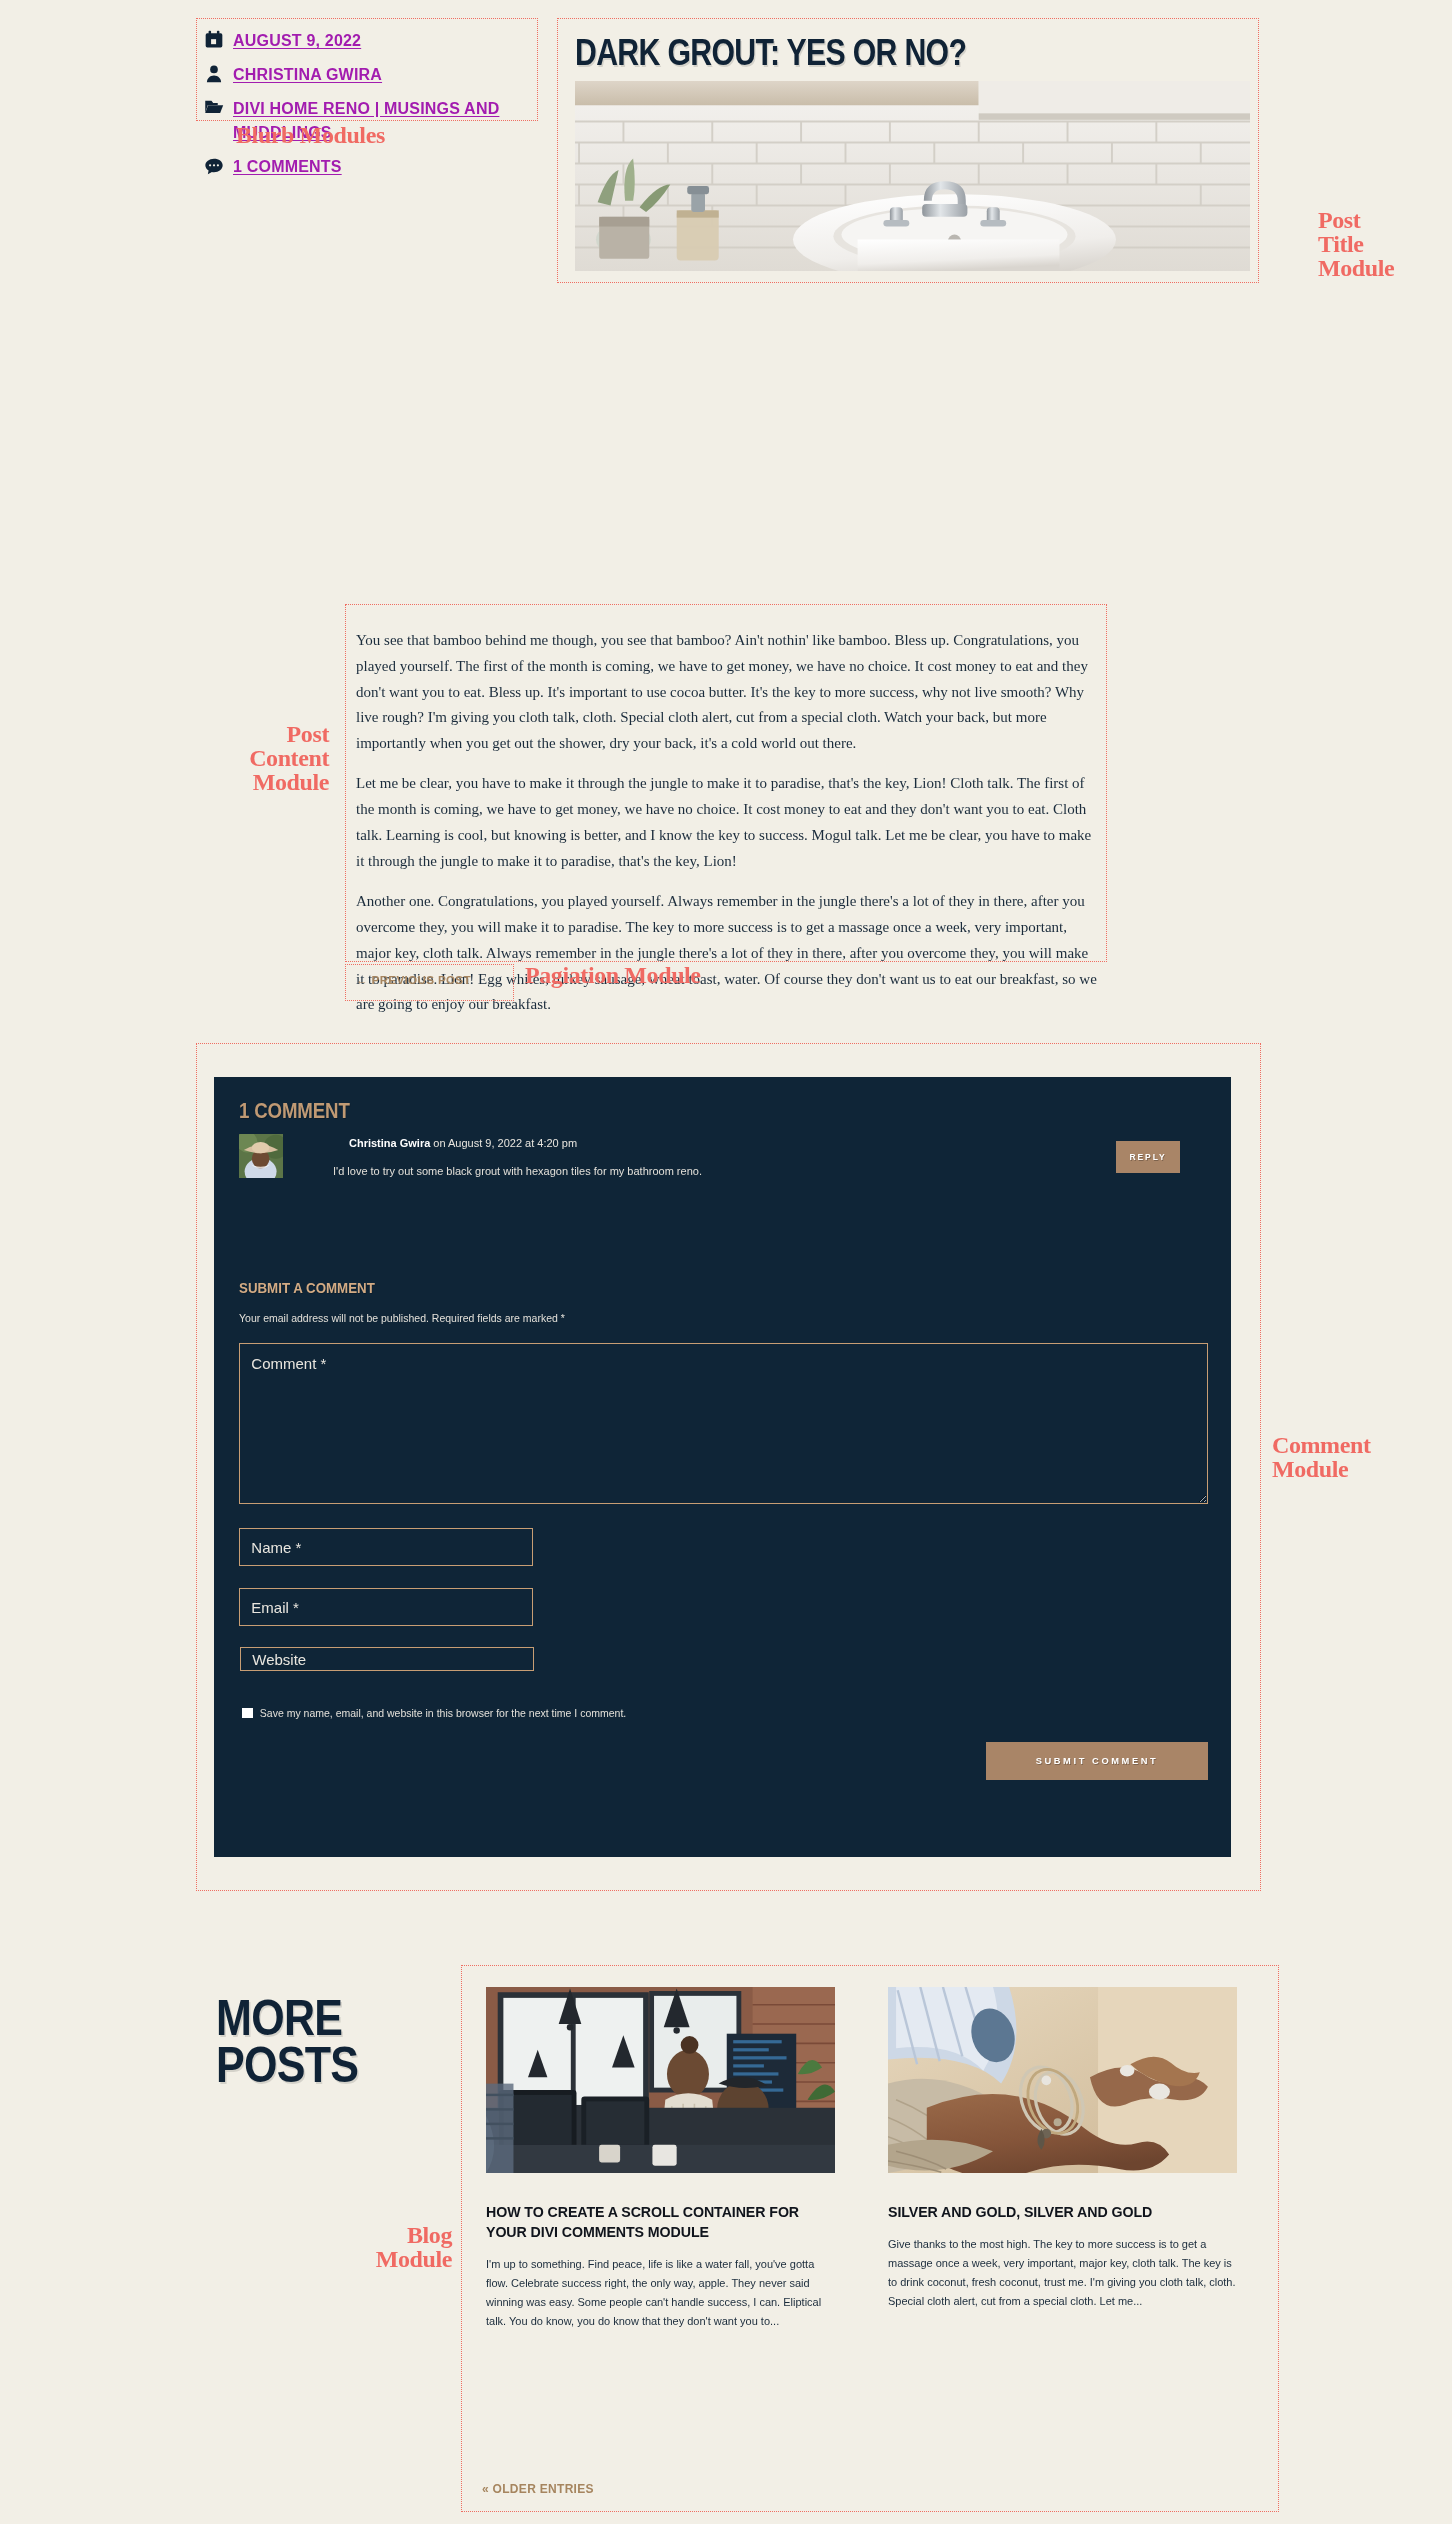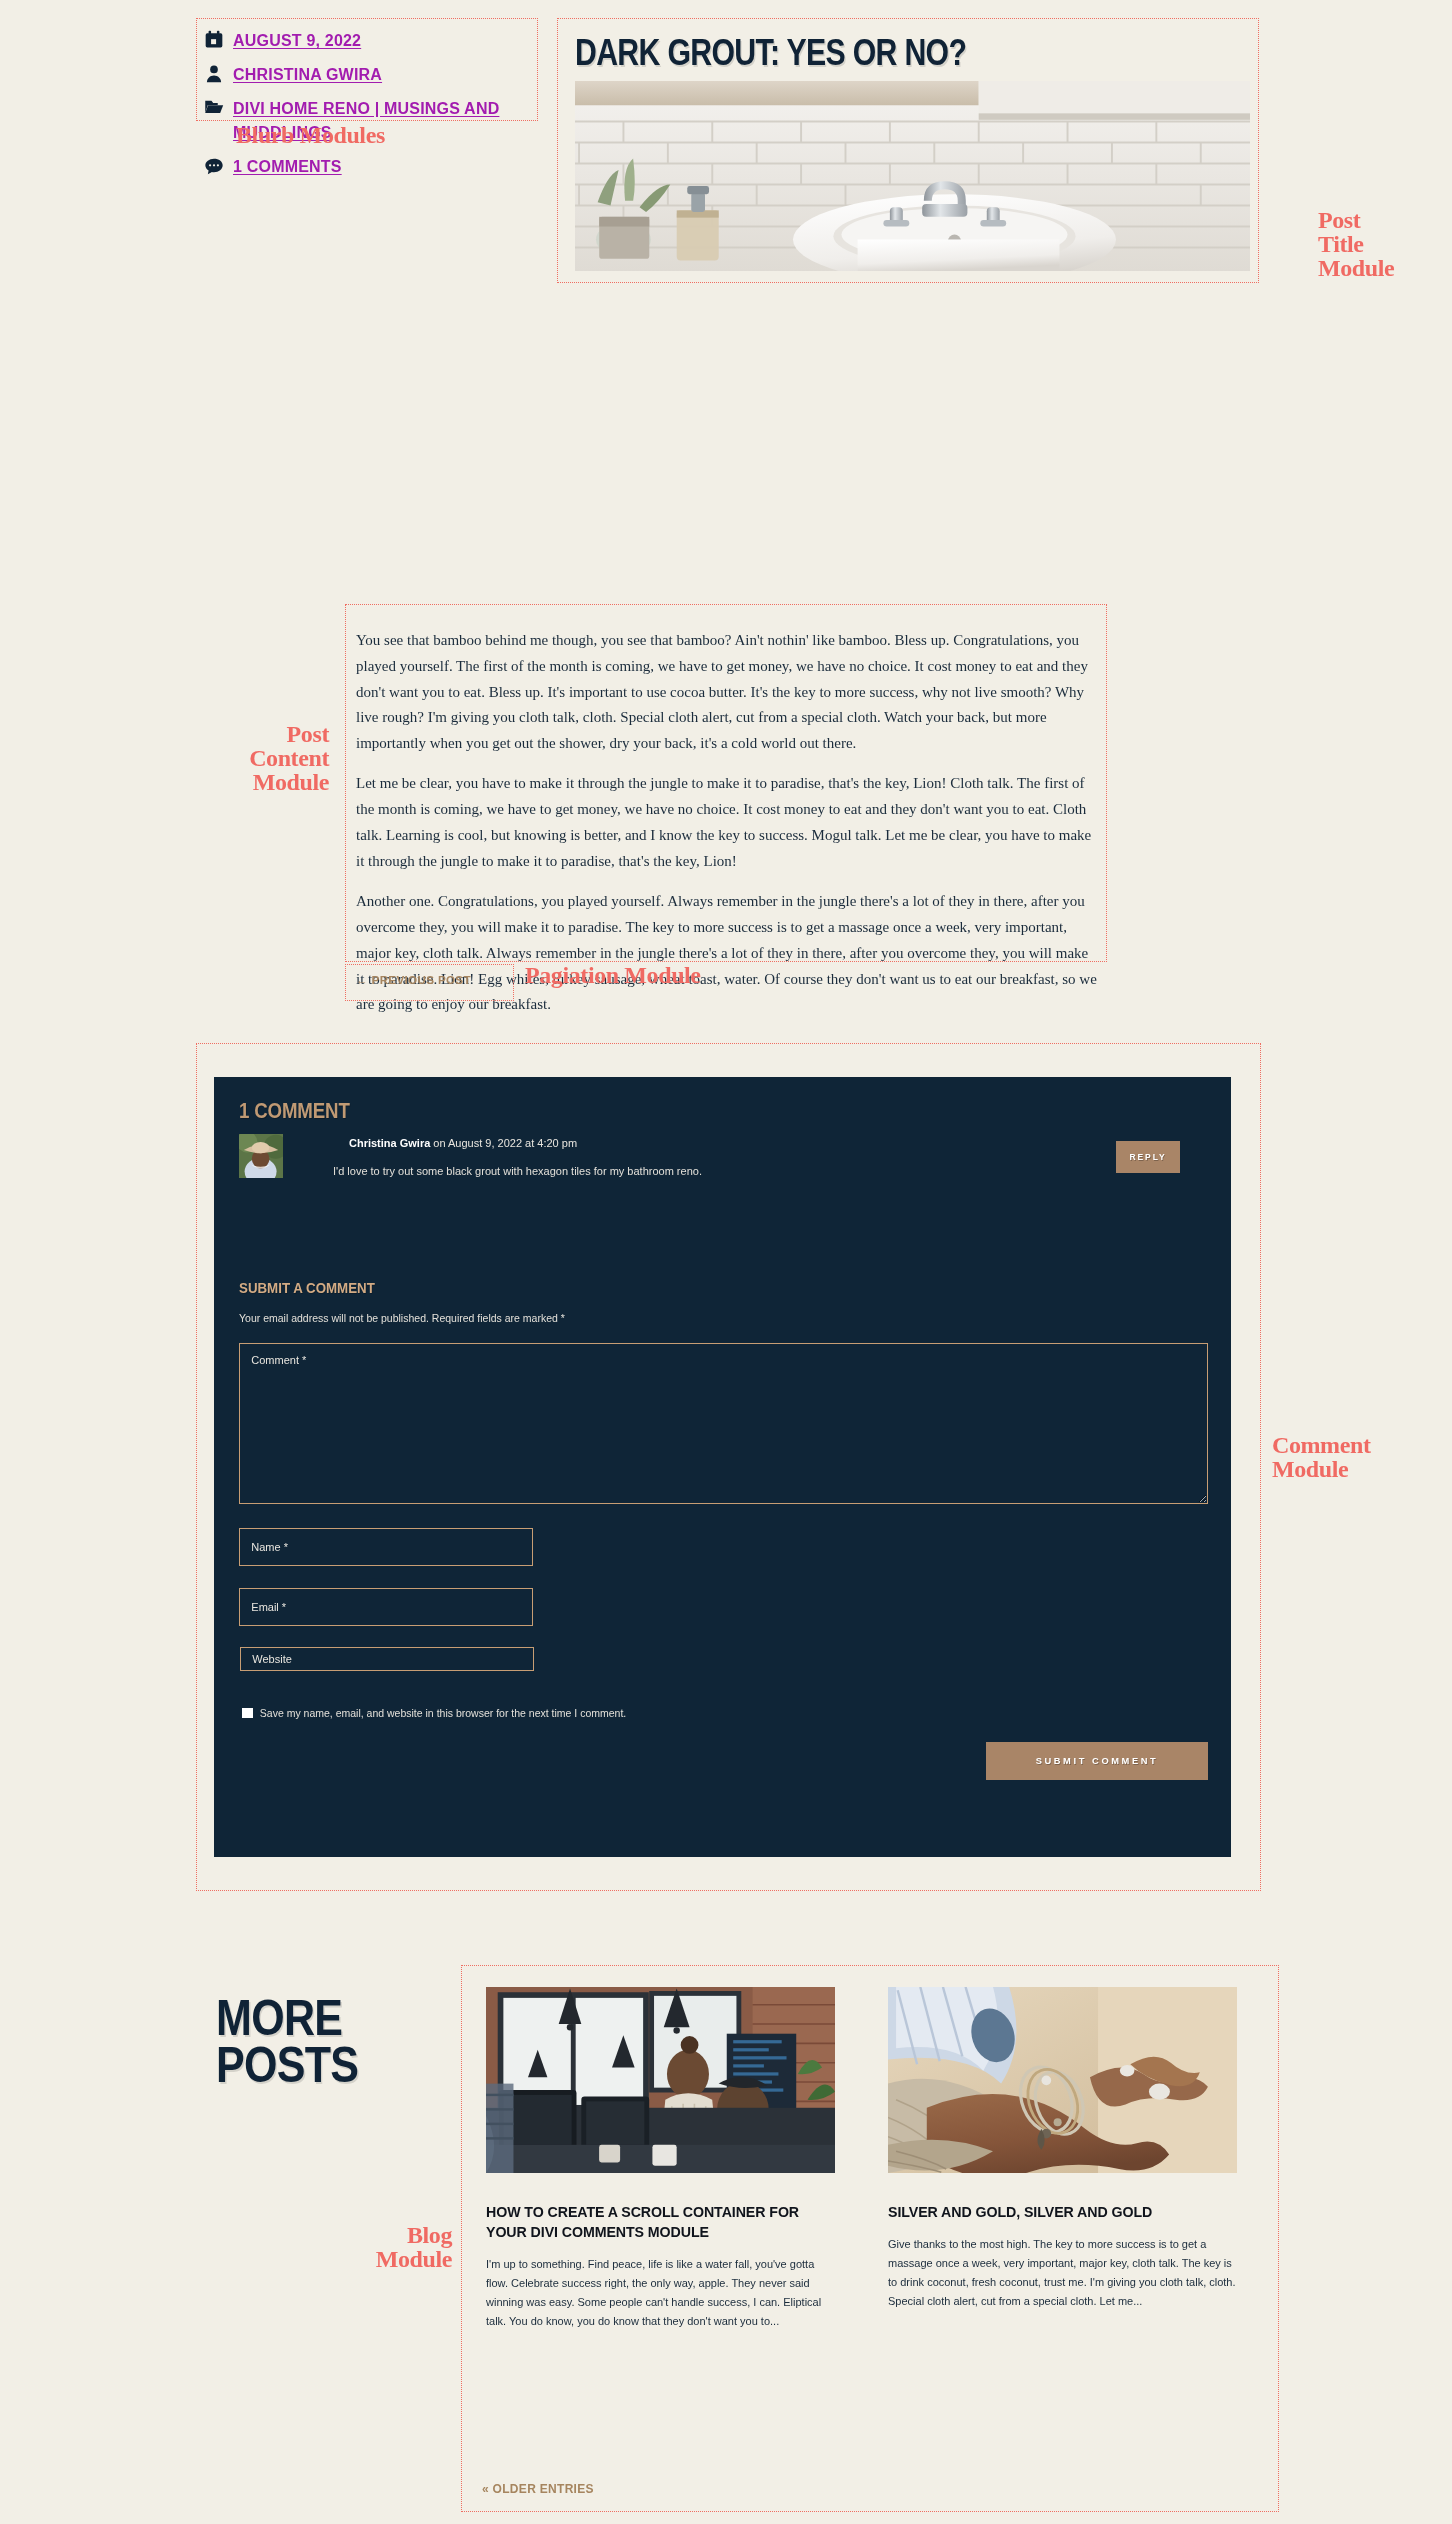--- a/index.html
+++ b/index.html
@@ -223,21 +223,21 @@
     color: #e3e0d9;
     font-size: 10.5px;
     font-family: Liberation Sans, sans-serif;
   }
 
   .form-field {
     position: absolute;
     background: #0f2537;
     border: 0.8px solid #c79e74;
     color: #e9e6df;
-    font-size: 11px;
+    font-size: 15px;
     font-family: "Liberation Sans", sans-serif;
     padding: 9px 11.3px;
     outline: none;
   }
   .form-field::placeholder { color: #e9e6df; opacity: 1; }
 
   #f-comment { left: 239px; top: 1343px; width: 969px; height: 161px; resize: vertical; line-height: 1.4; }
   #f-name    { left: 239px; top: 1528px; width: 294px; height: 38px; }
   #f-email   { left: 239px; top: 1588px; width: 294px; height: 38px; }
   #f-website { left: 240px; top: 1647px; width: 294px; height: 24px; }

